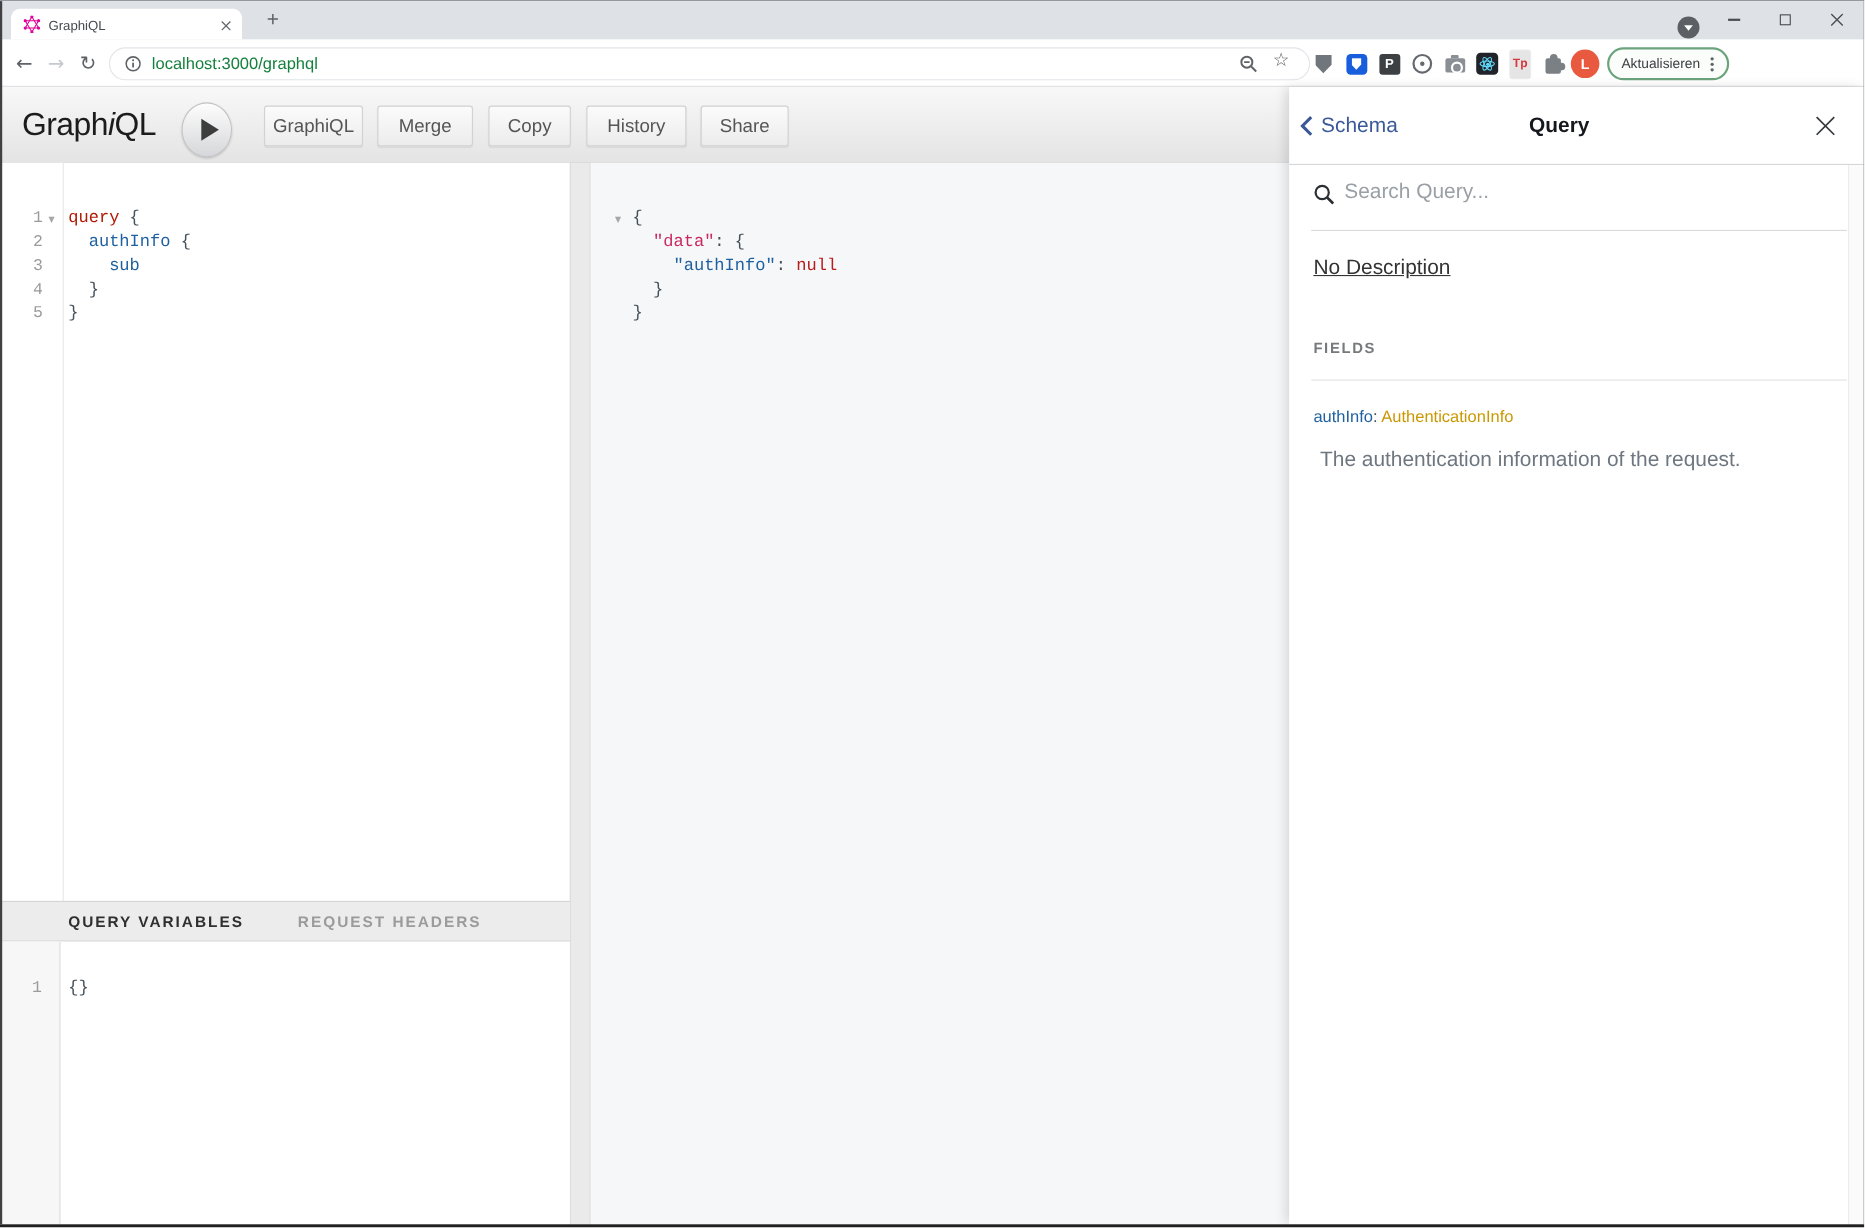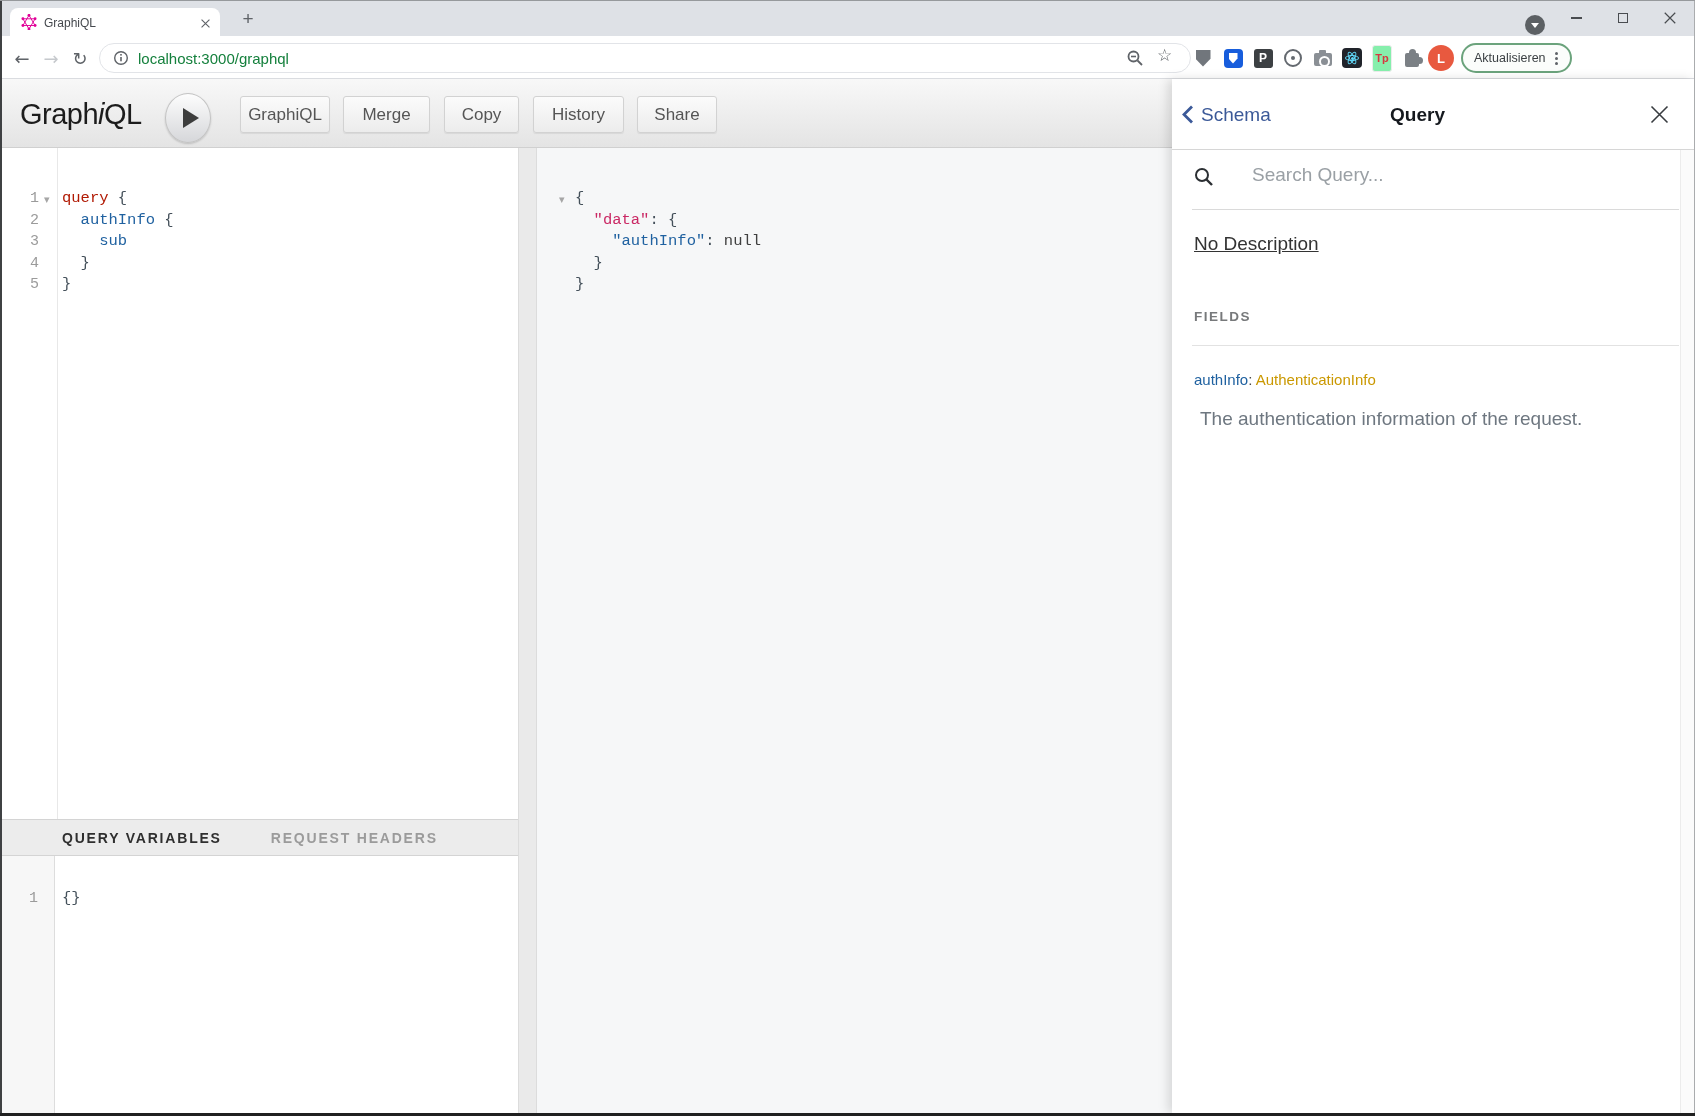--- a/index.html
+++ b/index.html
@@ -43,21 +43,21 @@
   .p-box { width:19px; height:19px; background:#3c4043; border-radius:3px; color:#fff; font-size:12px; font-weight:bold; display:flex; align-items:center; justify-content:center; }
   .target { width:18px; height:18px; border:2px solid #64696f; border-radius:50%; background:#fff; position:relative; }
   .target::after { content:""; position:absolute; left:5px; top:5px; width:4px; height:4px; border-radius:50%; background:#64696f; }
   .camera { width:18px; height:13px; background:#8a8f95; border-radius:2px; position:relative; margin-top:3px; }
   .camera::before { content:""; position:absolute; left:5px; top:-3px; width:7px; height:3px; background:#8a8f95; border-radius:1px 1px 0 0; }
   .camera::after { content:""; position:absolute; left:5px; top:3px; width:7px; height:7px; border:2px solid #fff; border-radius:50%; }
   .react-box { width:20px; height:20px; background:#20232a; border-radius:4px; position:relative; }
   .react-box .orbit { position:absolute; left:3px; top:7px; width:14px; height:6px; border:1.4px solid #61DAFB; border-radius:50%; }
   .react-box .o2 { transform:rotate(60deg); } .react-box .o3 { transform:rotate(-60deg); }
   .react-box .core { position:absolute; left:8.5px; top:8.5px; width:3px; height:3px; background:#61DAFB; border-radius:50%; }
-  .tp-box { width:20px; height:27px; background:#86efac; border:1px solid #ececec; border-radius:3px; color:#d7373f; font-weight:bold; font-size:11px; display:flex; align-items:center; justify-content:center; }
+  .tp-box { width:20px; height:27px; background:#e5e5e5; border:1px solid #ececec; border-radius:3px; color:#d7373f; font-weight:bold; font-size:11px; display:flex; align-items:center; justify-content:center; }
   .puzzle { position:relative; width:14px; height:14px; background:#7b8085; border-radius:2px; margin-top:4px; }
   .puzzle::before { content:""; position:absolute; left:3.5px; top:-4px; width:7px; height:7px; border-radius:50%; background:#7b8085; }
   .puzzle::after { content:""; position:absolute; right:-4px; top:3.5px; width:7px; height:7px; border-radius:50%; background:#7b8085; }
   #avatar { left:1428px; top:44px; width:26px; height:26px; border-radius:50%; background:#E8593F; color:#fff; font-size:13px; font-weight:bold; display:flex; align-items:center; justify-content:center; }
   #update-pill { left:1461px; top:42px; height:30px; padding:0 12px 0 11px; border:2px solid #6BA37C; border-radius:15px; background:#fbfdfb; display:flex; align-items:center; }
   #update-pill .label { font-size:12.5px; color:#3b4043; }
   #update-pill .dots { display:flex; flex-direction:column; gap:2px; margin-left:9px; }
   #update-pill .dots i { width:3px; height:3px; border-radius:50%; background:#5f6368; }
 
   
@@ -76,21 +76,21 @@
   #qgutter { left:2px; top:147px; width:56px; height:671px; border-right:1px solid #e8e8e8; background:#fff; }
   .gutter-nums { padding-top:40px; }
   .gutter-nums div { height:21.5px; line-height:21.5px; font-size:15px; color:#9b9b9b; text-align:right; padding-right:18px;
                      font-family:"Liberation Mono","DejaVu Sans Mono",monospace; }
   .fold { font-family:"DejaVu Sans",sans-serif; font-size:11px; color:#a6a6a6; line-height:11px; }
   #qfold { left:44px; top:193px; }
   #qcode { left:62px; top:187px; }
   .cm-line { height:21.5px; line-height:21.5px; font-size:15.5px; white-space:pre;
              font-family:"Liberation Mono","DejaVu Sans Mono",monospace; }
   .tk-kw { color:#B11A04; } .tk-prop { color:#1F61A0; } .tk-punc { color:#44505a; }
-  .tk-def { color:#CA2864; } .tk-atom { color:#404040;text-align:right; }
+  .tk-def { color:#CA2864; } .tk-atom { color:#b91c1c;text-align:right; }
 
   #pane-divider { left:518px; top:147px; width:19px; height:965px; background:#eaeaea; border-left:1px solid #dcdcdc; border-right:1px solid #dcdcdc; }
   #resultpane { left:537px; top:147px; width:635px; height:965px; background:#f6f7f8; }
   #rfold { left:559px; top:193px; }
   #rcode { left:575px; top:187px; }
 
   #varsbar { left:2px; top:818px; width:516px; height:37px; background:#ececec; border-top:1px solid #d4d4d4; border-bottom:1px solid #d4d4d4;
              display:flex; align-items:center; }
   #varsbar .vtab { font-size:14px; font-weight:bold; letter-spacing:1.8px; }
   #vtab-variables { margin-left:60px; color:#2f2f2f; }
@@ -105,21 +105,21 @@
   #docpanel { left:1172px; top:78px; width:523px; height:1034px; background:#fff; box-shadow:-4px 0 10px rgba(0,0,0,0.13); }
   #doc-titlebar { left:0; top:0; width:523px; height:71px; border-bottom:1px solid #d6d6d6; position:absolute; }
   #doc-back { position:absolute; left:10px; top:0; height:71px; display:flex; align-items:center; gap:7px; color:#3B5998; font-size:19px; }
   #doc-title { position:absolute; left:0; right:32px; top:0; height:71px; display:flex; align-items:center; justify-content:center;
                font-size:19px; font-weight:bold; color:#15191e; }
   #doc-close { position:absolute; right:26px; top:26px; width:19px; height:19px; }
   #doc-search-row { position:absolute; left:0; top:71px; width:523px; height:60px; }
   #doc-search-row .underline { position:absolute; left:20px; right:16px; bottom:0; border-bottom:1px solid #dadada; }
   #doc-search-icon { position:absolute; left:22px; top:17px; }
   #doc-search-input { position:absolute; left:50px; top:14px; width:380px; border:none; outline:none; background:transparent;
-                      font-size:19px; color:#7f1d1d; font-family:"Liberation Sans",sans-serif;margin-left:30px; }
+                      font-size:19px; color:#7f1d1d; font-family:"Liberation Sans",sans-serif; }
   #doc-search-input::placeholder { color:#9aa0a5; }
   #doc-nodesc { position:absolute; left:22px; top:154px; font-size:19px; color:#333;text-decoration:underline; }
   #doc-fields-label { position:absolute; left:22px; top:230px; font-size:13.5px; font-weight:bold; letter-spacing:1.5px; color:#77797b; }
   #doc-fields-hr { position:absolute; left:20px; right:16px; top:266px; border-bottom:1px solid #e2e2e2; }
   #doc-field { position:absolute; left:22px; top:292px; font-size:15px; }
   #doc-field .fname { color:#1F61A0; } #doc-field .fsep { color:#4a4a4a; } #doc-field .ftype { color:#CA9800; }
   #doc-field-desc { position:absolute; left:28px; top:329px; font-size:19px; color:#6e7780; }
   #doc-scroll { position:absolute; right:0; top:71px; bottom:0; width:15px; background:#fbfbfb; border-left:1px solid #ececec; }
 
   

